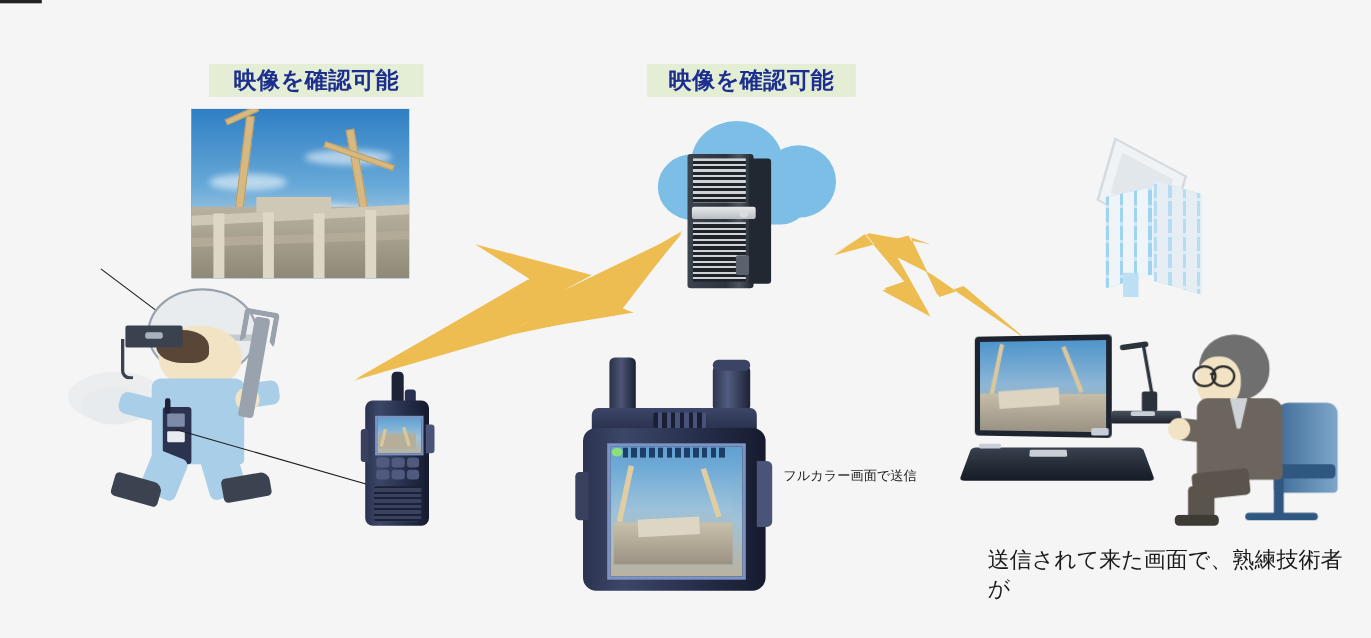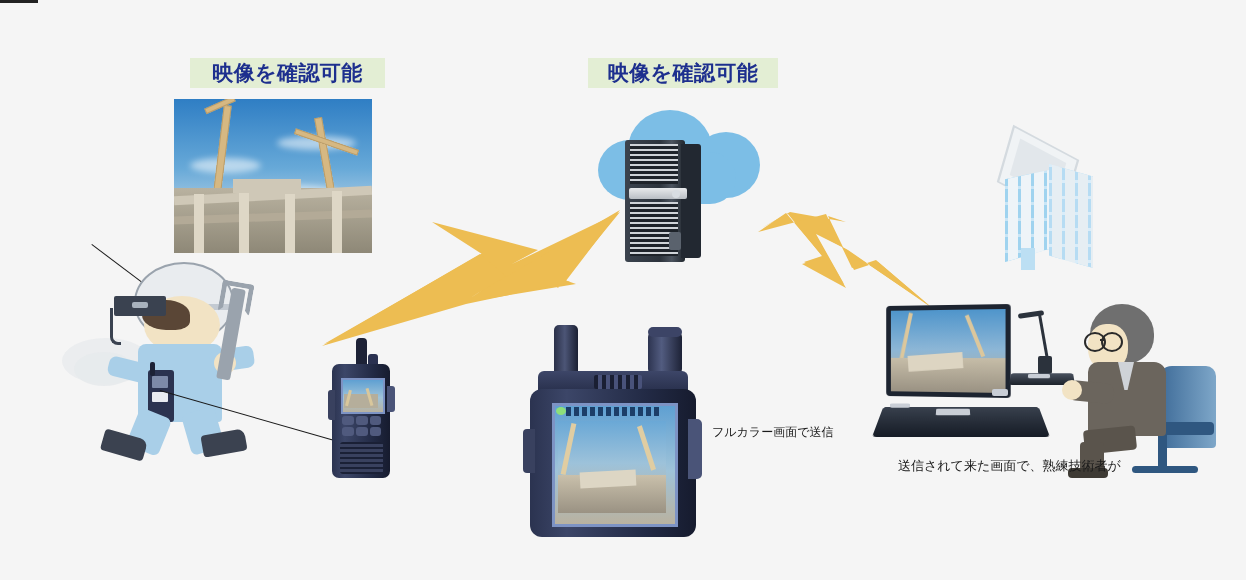--- a/index.html
+++ b/index.html
@@ -319,17 +319,17 @@
          clip-path:polygon(0 0,100% 0,60% 100%,40% 100%);"></div>
 
     <div class="abs e-arm" style="left:6px;top:100px;width:46px;height:20px;transform:rotate(6deg);"></div>
     <div class="abs e-hand" style="left:0px;top:98px;width:20px;height:20px;"></div>
 
     <div class="abs e-leg" style="left:22px;top:146px;width:52px;height:24px;transform:rotate(-6deg);"></div>
     <div class="abs e-leg" style="left:18px;top:160px;width:24px;height:34px;"></div>
     <div class="abs" style="left:6px;top:186px;width:40px;height:10px;background:#3e3a34;border-radius:4px;"></div>
   </div>
 
-  <div class="abs note" style="left:898px;top:457px;width:340px;font-size:13px;">
+  <div class="abs note" style="left:898px;top:496px;width:340px;font-size:20px;">
     <div>送信されて来た画面で、熟練技術者が</div>
   </div>
 
 </div>
 
 </body></html>

